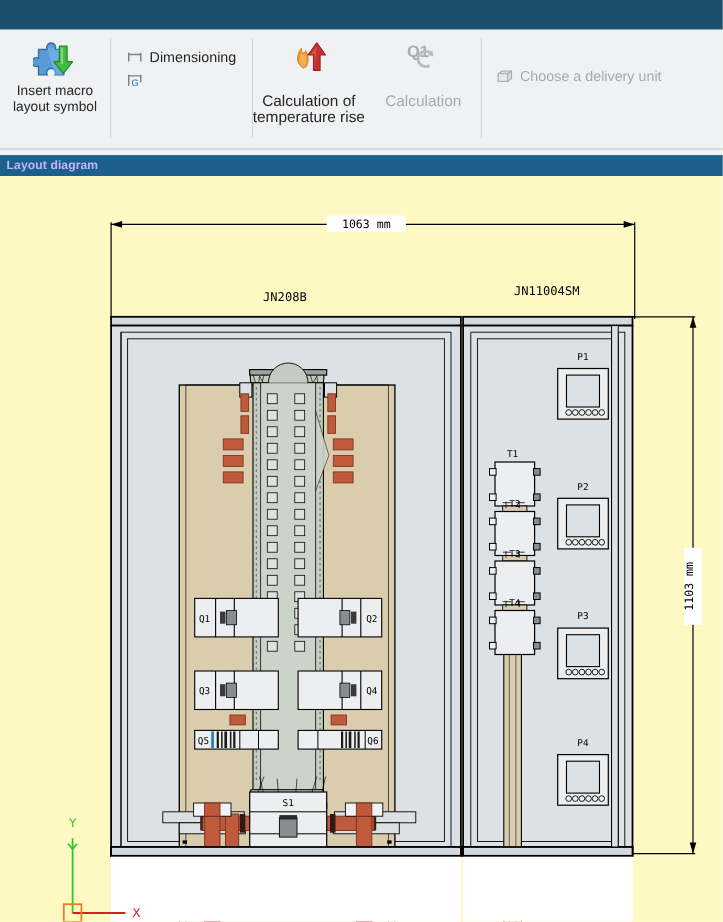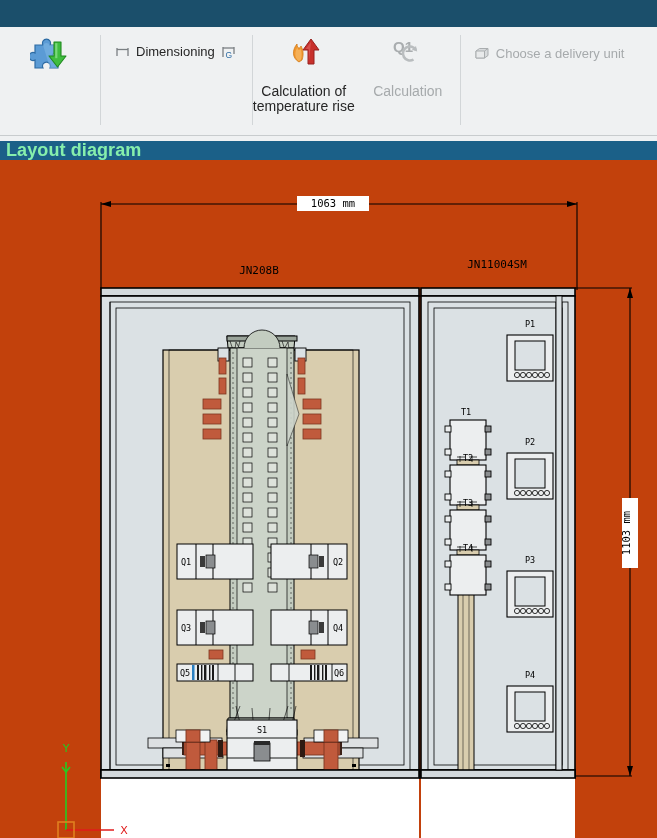--- a/index.html
+++ b/index.html
@@ -70,21 +70,21 @@
     font-size: 12.5px;
     color: #262626;
     text-align: center;
     line-height: 15px;
     white-space: pre-line;
   }
 
   
   .stack {
     display: flex;
-    flex-direction: row;
+    flex-direction: column;
     justify-content: flex-start;
     padding: 14px 10px 0 12px;
   }
   .small-btn {
     display: flex;
     align-items: center;
     gap: 5px;
     padding: 2px 4px 2px 2px;
     font-size: 13px;
     color: #262626;
@@ -119,40 +119,40 @@
   .caption-bar {
     position: absolute;
     left: 0; top: 141px;
     width: 657px;
     height: 19px;
     background: #1b6088;
     display: flex;
     align-items: center;
   }
   .caption-bar .ctext {
-    color: #86efac;
-    font-size: 18px;
+    color: #c4b5fd;
+    font-size: 11px;
     font-weight: bold;
     padding-left: 6px;
     letter-spacing: .1px;
   }
   .caption-sep {
     position: absolute;
     left: 0; top: 135px; width: 657px; height: 6px;
     background: #eff1f2;
     border-top: 1px solid #c8ccce;
   }
 
   
   .canvas {
     position: absolute;
     left: 0; top: 160px;
     width: 657px;
     height: 678px;
-    background: #c2410c;
+    background: #fef9c3;
     overflow: hidden;
     text-align: right;
   }
   .canvas svg { display: block; }
 
   .dimtext {
     font-family: "DejaVu Sans Mono", monospace;
     font-size: 10.5px;
     fill: #000000;
   }
@@ -187,20 +187,22 @@
 
             <path d="M5 9 h8 a4 4 0 1 1 7 0 h8 v8 a4 4 0 1 0 0 7 v8 h-8 a4 4 0 1 0 -7 0 h-8 v-8 a4 4 0 1 1 0 -7 z" fill="#5b9bd5" stroke="#2e6ca4" stroke-width="1.2"></path>
             <path d="M13 9 a4 4 0 0 1 7 0 h8 v8 a4 4 0 0 0 0 7 v8 h-8" fill="#7fb8e6" stroke="none" opacity=".55"></path>
 
             <g>
               <path d="M24 6 h7 v14 h5 l-8.5 11 l-8.5 -11 h5 z" fill="#3fbd3f" stroke="#1f8a1f" stroke-width="1.1" stroke-linejoin="round"></path>
               <path d="M25.2 7.2 h2.2 v15 h-2.2 z" fill="#8ade8a" opacity=".8"></path>
             </g>
           </svg>
         </span>
+        <span class="lbl">Insert macro
+layout symbol</span>
       </div>
     </div>
 
     <div class="rgroup">
       <div class="stack">
         <div class="small-btn">
           <span class="ico">
             <svg width="16" height="14" viewBox="0 0 16 14">
               <line x1="2" y1="3" x2="2" y2="11" stroke="#7a7f82" stroke-width="1.3"></line>
               <line x1="13" y1="3" x2="13" y2="11" stroke="#7a7f82" stroke-width="1.3"></line>
@@ -244,21 +246,21 @@
             <text x="3" y="16" font-family="'Liberation Sans',sans-serif" font-size="15" font-weight="bold" fill="#a9adaf">Q1</text>
             <path d="M26 14 a7 7 0 1 0 -2.5 9.5" fill="none" stroke="#b9bdbf" stroke-width="2.6"></path>
             <path d="M26 10 l1.2 5.4 l-5.3 -1.6 z" fill="#b9bdbf"></path>
           </svg>
         </span>
         <span class="lbl">Calculation</span>
       </div>
     </div>
 
     <div class="rgroup">
-      <div class="stack" style="padding-top:16px;">
+      <div class="stack" style="padding-top:32px;">
         <div class="small-btn disabled">
           <span class="ico">
             <svg width="16" height="15" viewBox="0 0 16 15">
               <path d="M2 5 l3.5 -2.5 h8.5 v7 l-3.5 2.5 h-8.5 z" fill="#d8dbdd" stroke="#a9adaf" stroke-width="1"></path>
               <path d="M2 5 h8.5 v7 h-8.5 z" fill="#e8eaeb" stroke="#a9adaf" stroke-width="1"></path>
               <path d="M10.5 5 l3.5 -2.5" stroke="#a9adaf" stroke-width="1" fill="none"></path>
             </svg>
           </span>
           <span class="txt">Choose a delivery unit</span>
         </div>

